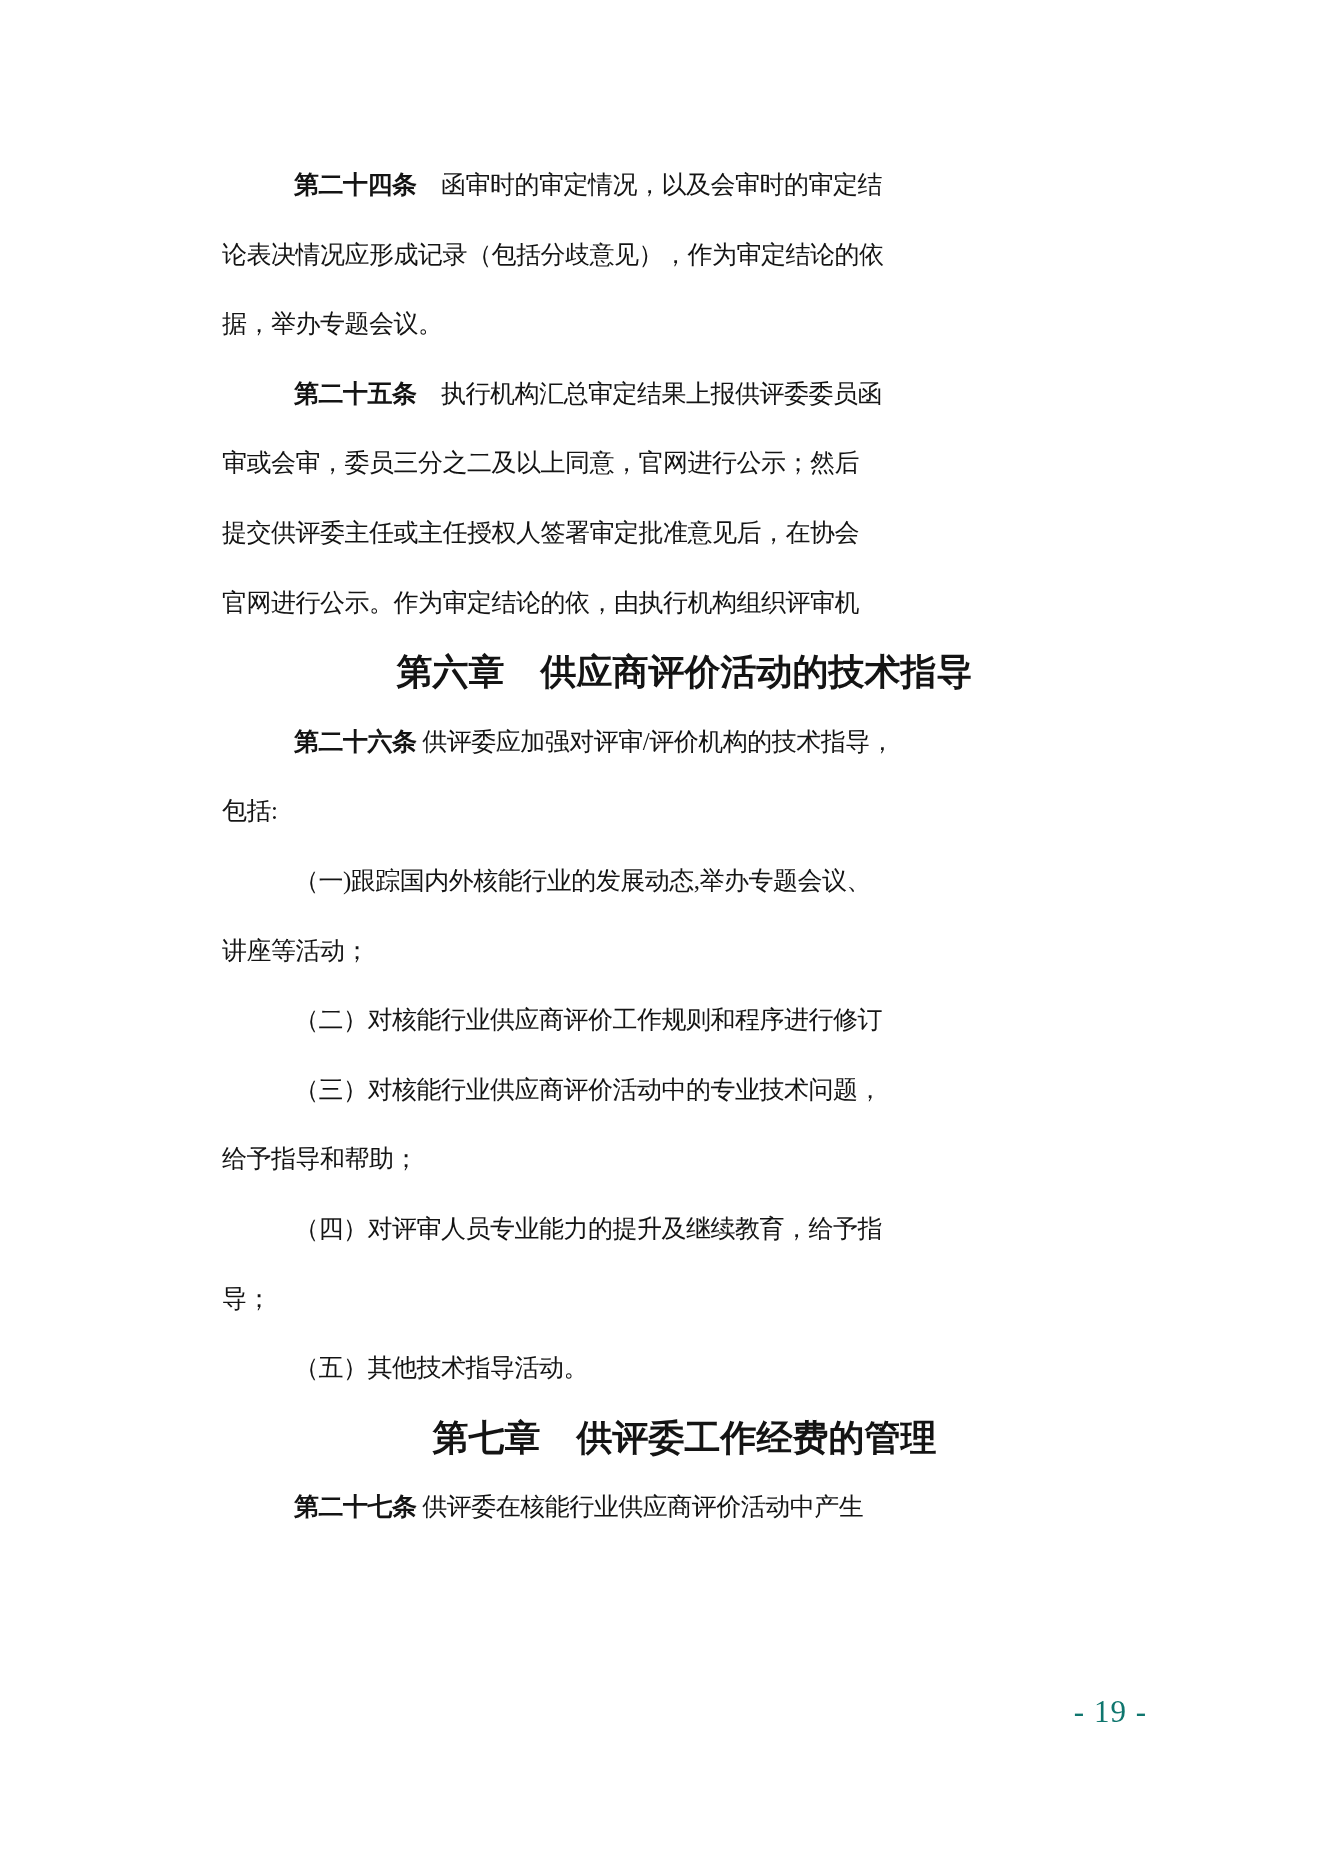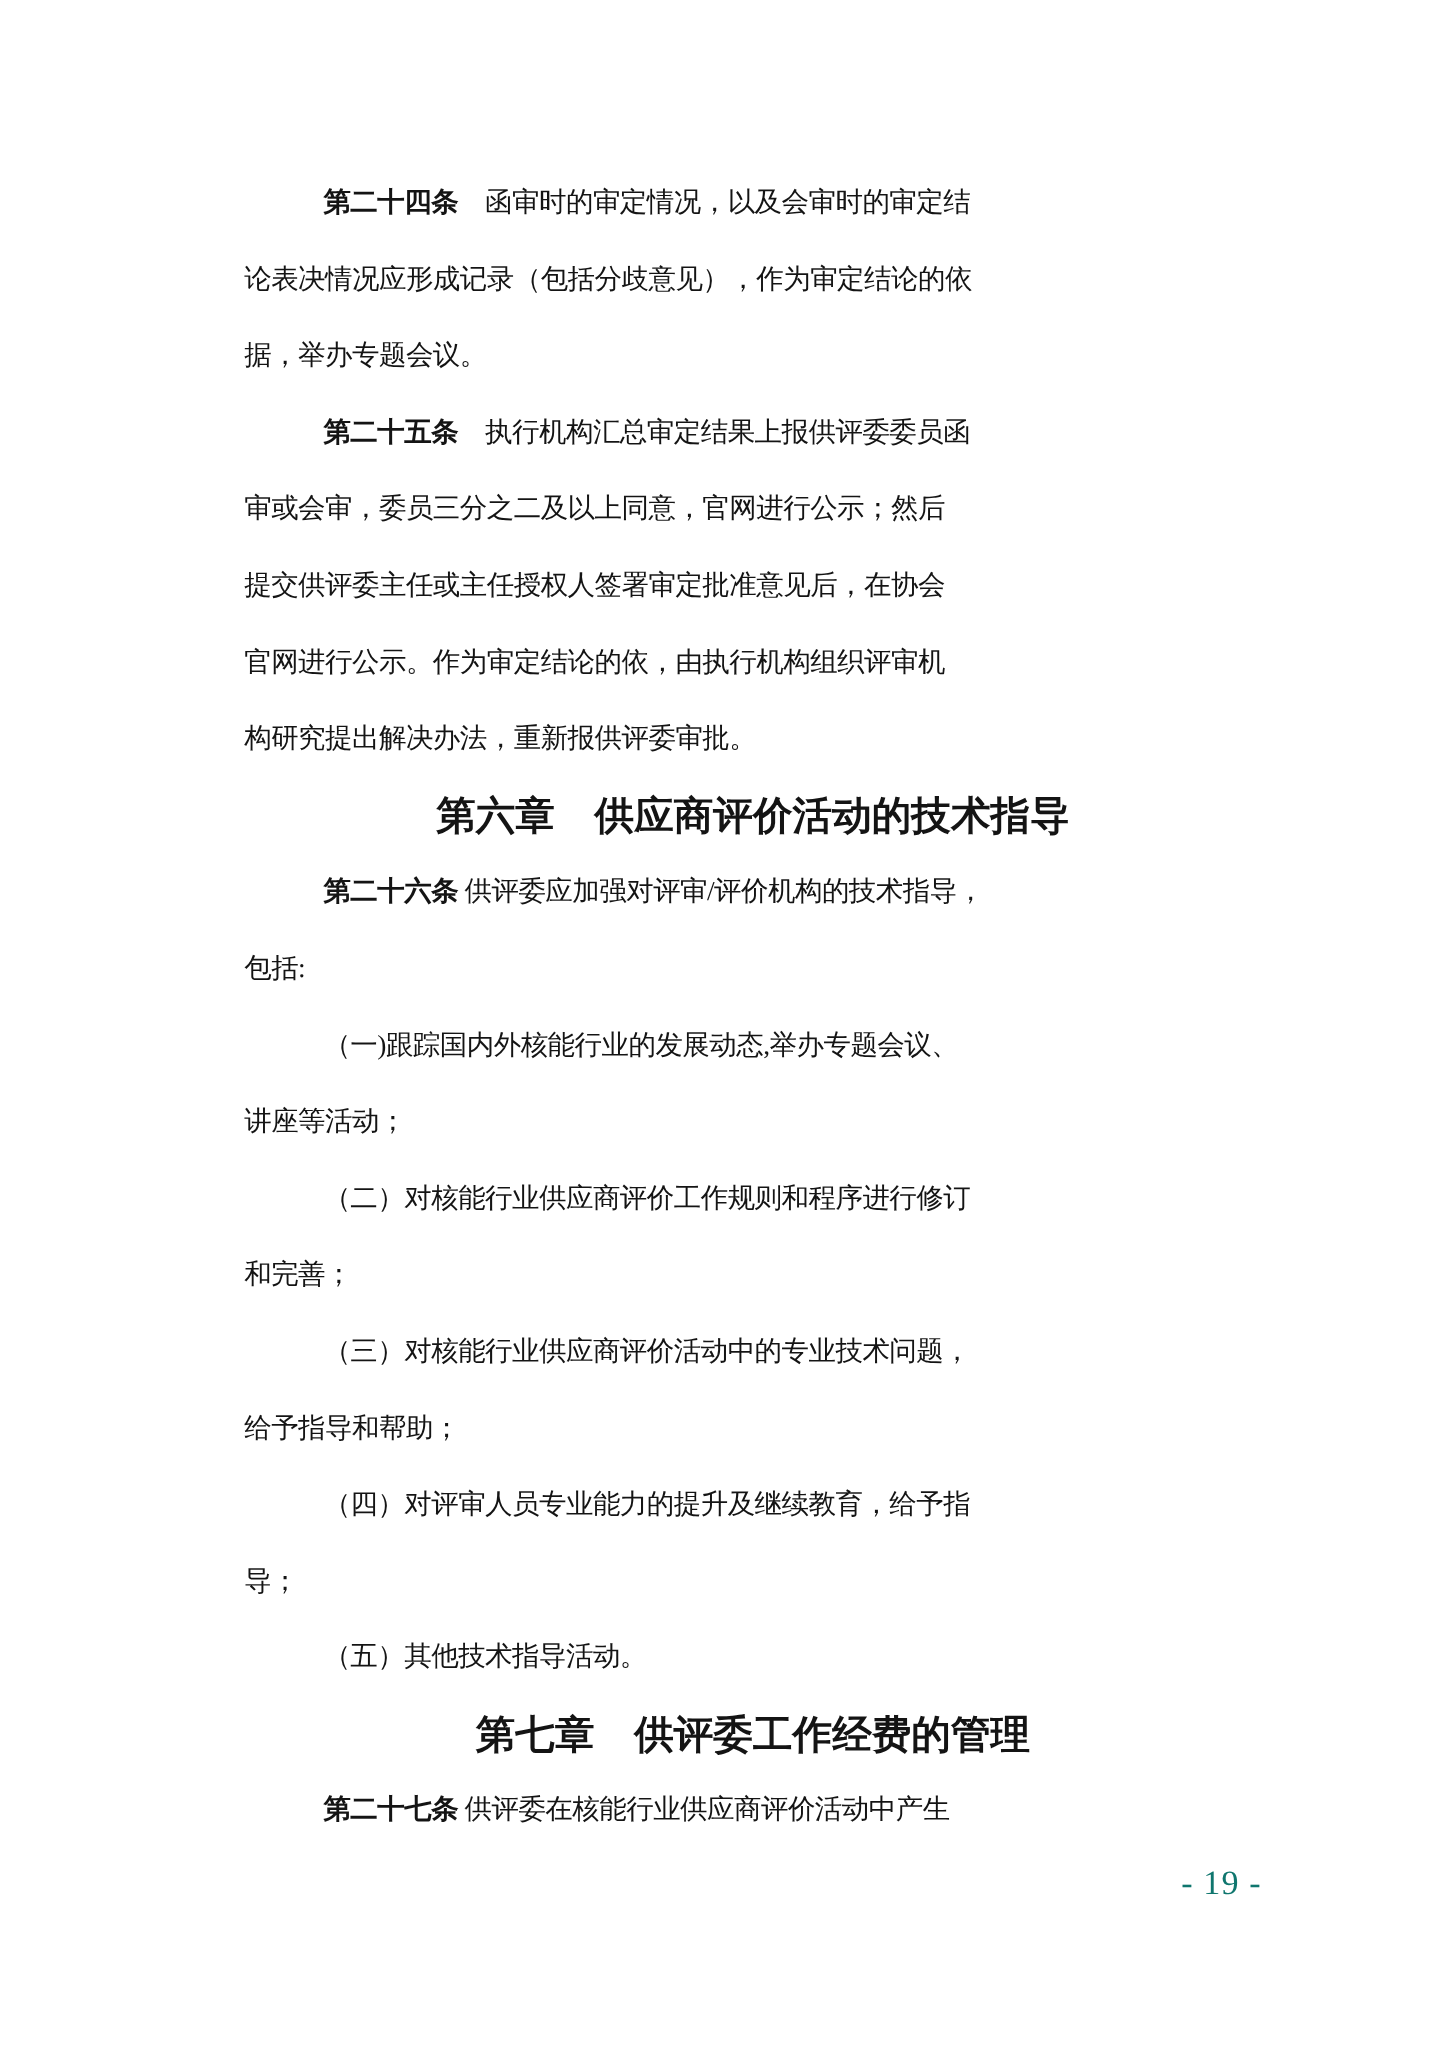--- a/index.html
+++ b/index.html
@@ -55,35 +55,33 @@
     <div class="line"><span>据，举办专题会议。</span></div>
 
     <div class="line indent"><span class="lead">第二十五条</span><span>　执行机构汇总审定结果上报供评委委员函</span></div>
 
     <div class="line"><span>审或会审，委员三分之二及以上同意，官网进行公示；然后</span></div>
 
     <div class="line"><span>提交供评委主任或主任授权人签署审定批准意见后，在协会</span></div>
 
     <div class="line"><span>官网进行公示。作为审定结论的依，由执行机构组织评审机</span></div>
 
-    <div class="line"><span>构研究提出解决办法，重新报供评委审批。</span></div>
 
     <div class="line heading"><span>第六章　供应商评价活动的技术指导</span></div>
 
     <div class="line indent"><span class="lead">第二十六条</span><span> 供评委应加强对评审/评价机构的技术指导，</span></div>
 
     <div class="line"><span>包括:</span></div>
 
     <div class="line indent"><span>（一)跟踪国内外核能行业的发展动态,举办专题会议、</span></div>
 
     <div class="line"><span>讲座等活动；</span></div>
 
     <div class="line indent"><span>（二）对核能行业供应商评价工作规则和程序进行修订</span></div>
 
-    <div class="line"><span>和完善；</span></div>
 
     <div class="line indent"><span>（三）对核能行业供应商评价活动中的专业技术问题，</span></div>
 
     <div class="line"><span>给予指导和帮助；</span></div>
 
     <div class="line indent"><span>（四）对评审人员专业能力的提升及继续教育，给予指</span></div>
 
     <div class="line"><span>导；</span></div>
 
     <div class="line indent"><span>（五）其他技术指导活动。</span></div>

